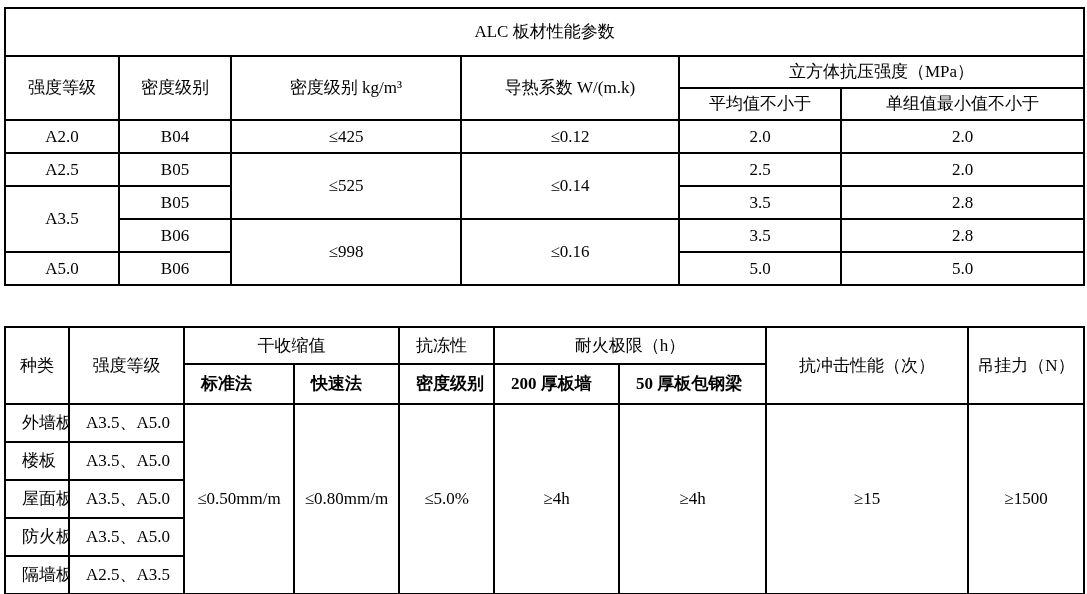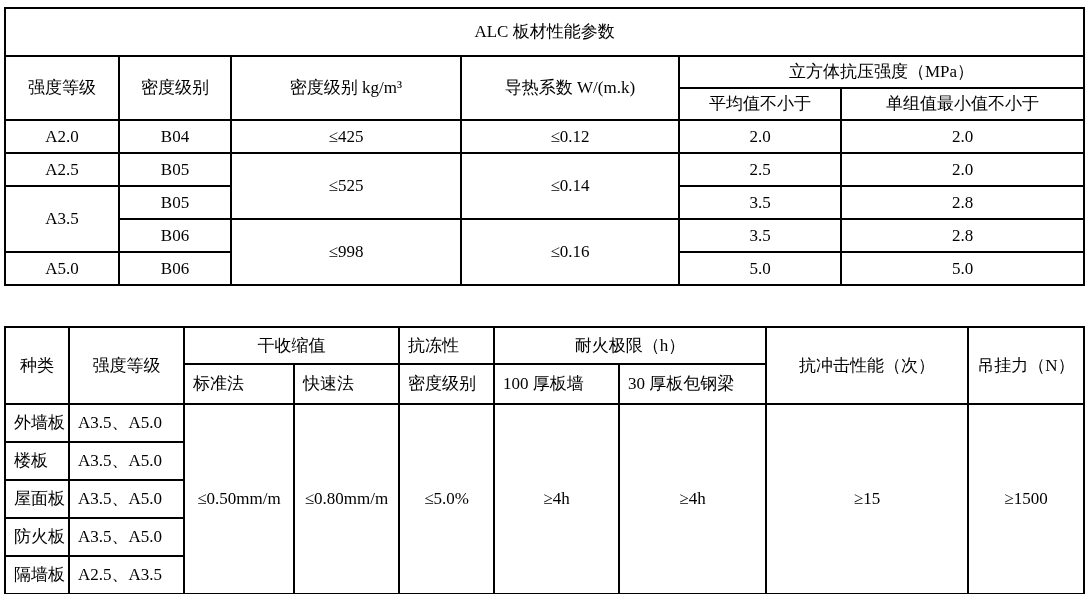--- a/index.html
+++ b/index.html
@@ -19,28 +19,28 @@
   td {
     border: 2px solid #000000;
     font-size: 17px;
     text-align: center;
     vertical-align: middle;
     padding: 0;
     overflow: hidden;
     white-space: nowrap;
     line-height: 1.15;
   }
-  td.left { text-align: left; padding-left: 8px; }
+  td.left { text-align: left; padding-left: 16px; }
   #table1 { top: 7px;   width: 1079px; }
   #table2 { top: 326px; width: 1079px; }
   #table1 tr.trow  { height: 48px; }
   #table1 tr.hrow  { height: 32px; }
   #table1 tr.drow  { height: 33px; margin-left: 42px; }
   #table2 tr.h1row { height: 37px; }
-  #table2 tr.h2row { height: 40px; }
+  #table2 tr.h2row { height: 40px; font-weight: bold; }
   #table2 tr.brow  { height: 38px; margin-top: 26px; }
 </style>
 </head>
 <body>
 
 <table id="table1">
   <colgroup>
     <col style="width:114px">
       <col style="width:112px">
       <col style="width:230px">
@@ -120,22 +120,22 @@
     <td colspan="2">干收缩值</td>
     <td class="left">抗冻性</td>
     <td colspan="2">耐火极限（h）</td>
     <td rowspan="2">抗冲击性能（次）</td>
     <td rowspan="2">吊挂力（N）</td>
   </tr>
   <tr class="h2row">
     <td class="left">标准法</td>
     <td class="left">快速法</td>
     <td class="left">密度级别</td>
-    <td class="left">100 厚板墙</td>
-    <td class="left">30 厚板包钢梁</td>
+    <td class="left">200 厚板墙</td>
+    <td class="left">50 厚板包钢梁</td>
   </tr>
   <tr class="brow">
     <td class="left">外墙板</td>
     <td class="left">A3.5、A5.0</td>
     <td rowspan="5">≤0.50mm/m</td>
     <td rowspan="5">≤0.80mm/m</td>
     <td rowspan="5">≤5.0%</td>
     <td rowspan="5">≥4h</td>
     <td rowspan="5">≥4h</td>
     <td rowspan="5">≥15</td>

